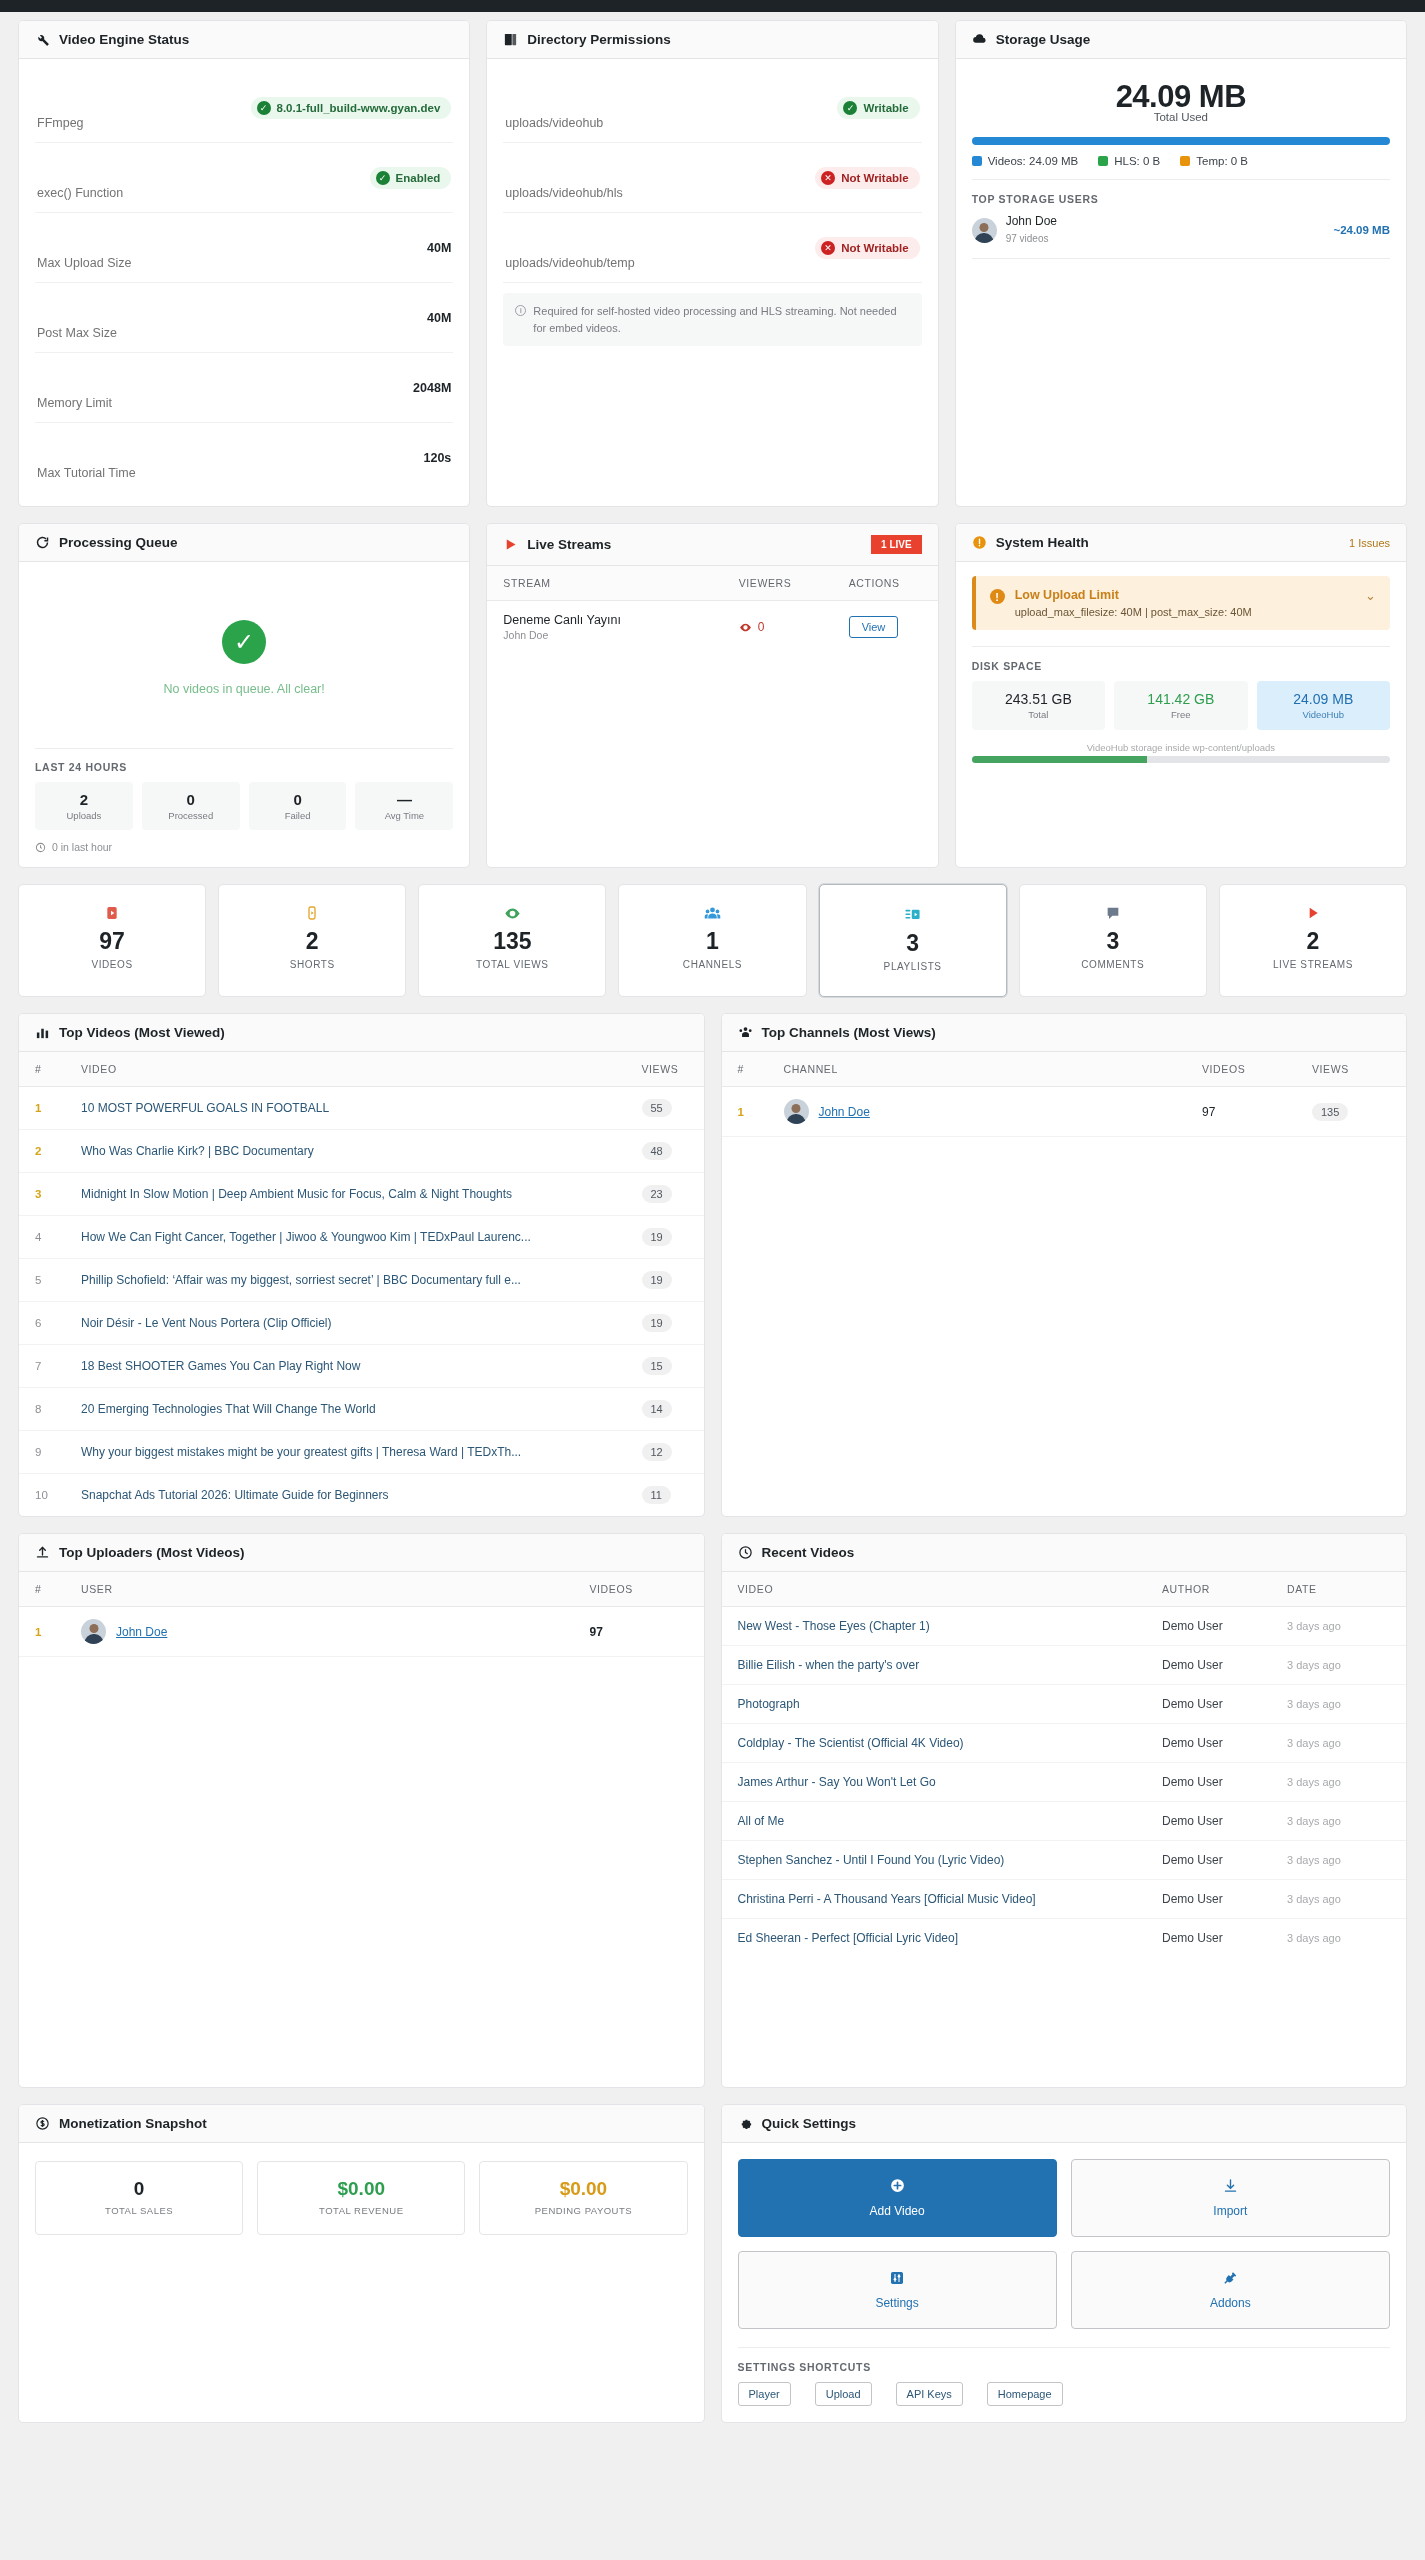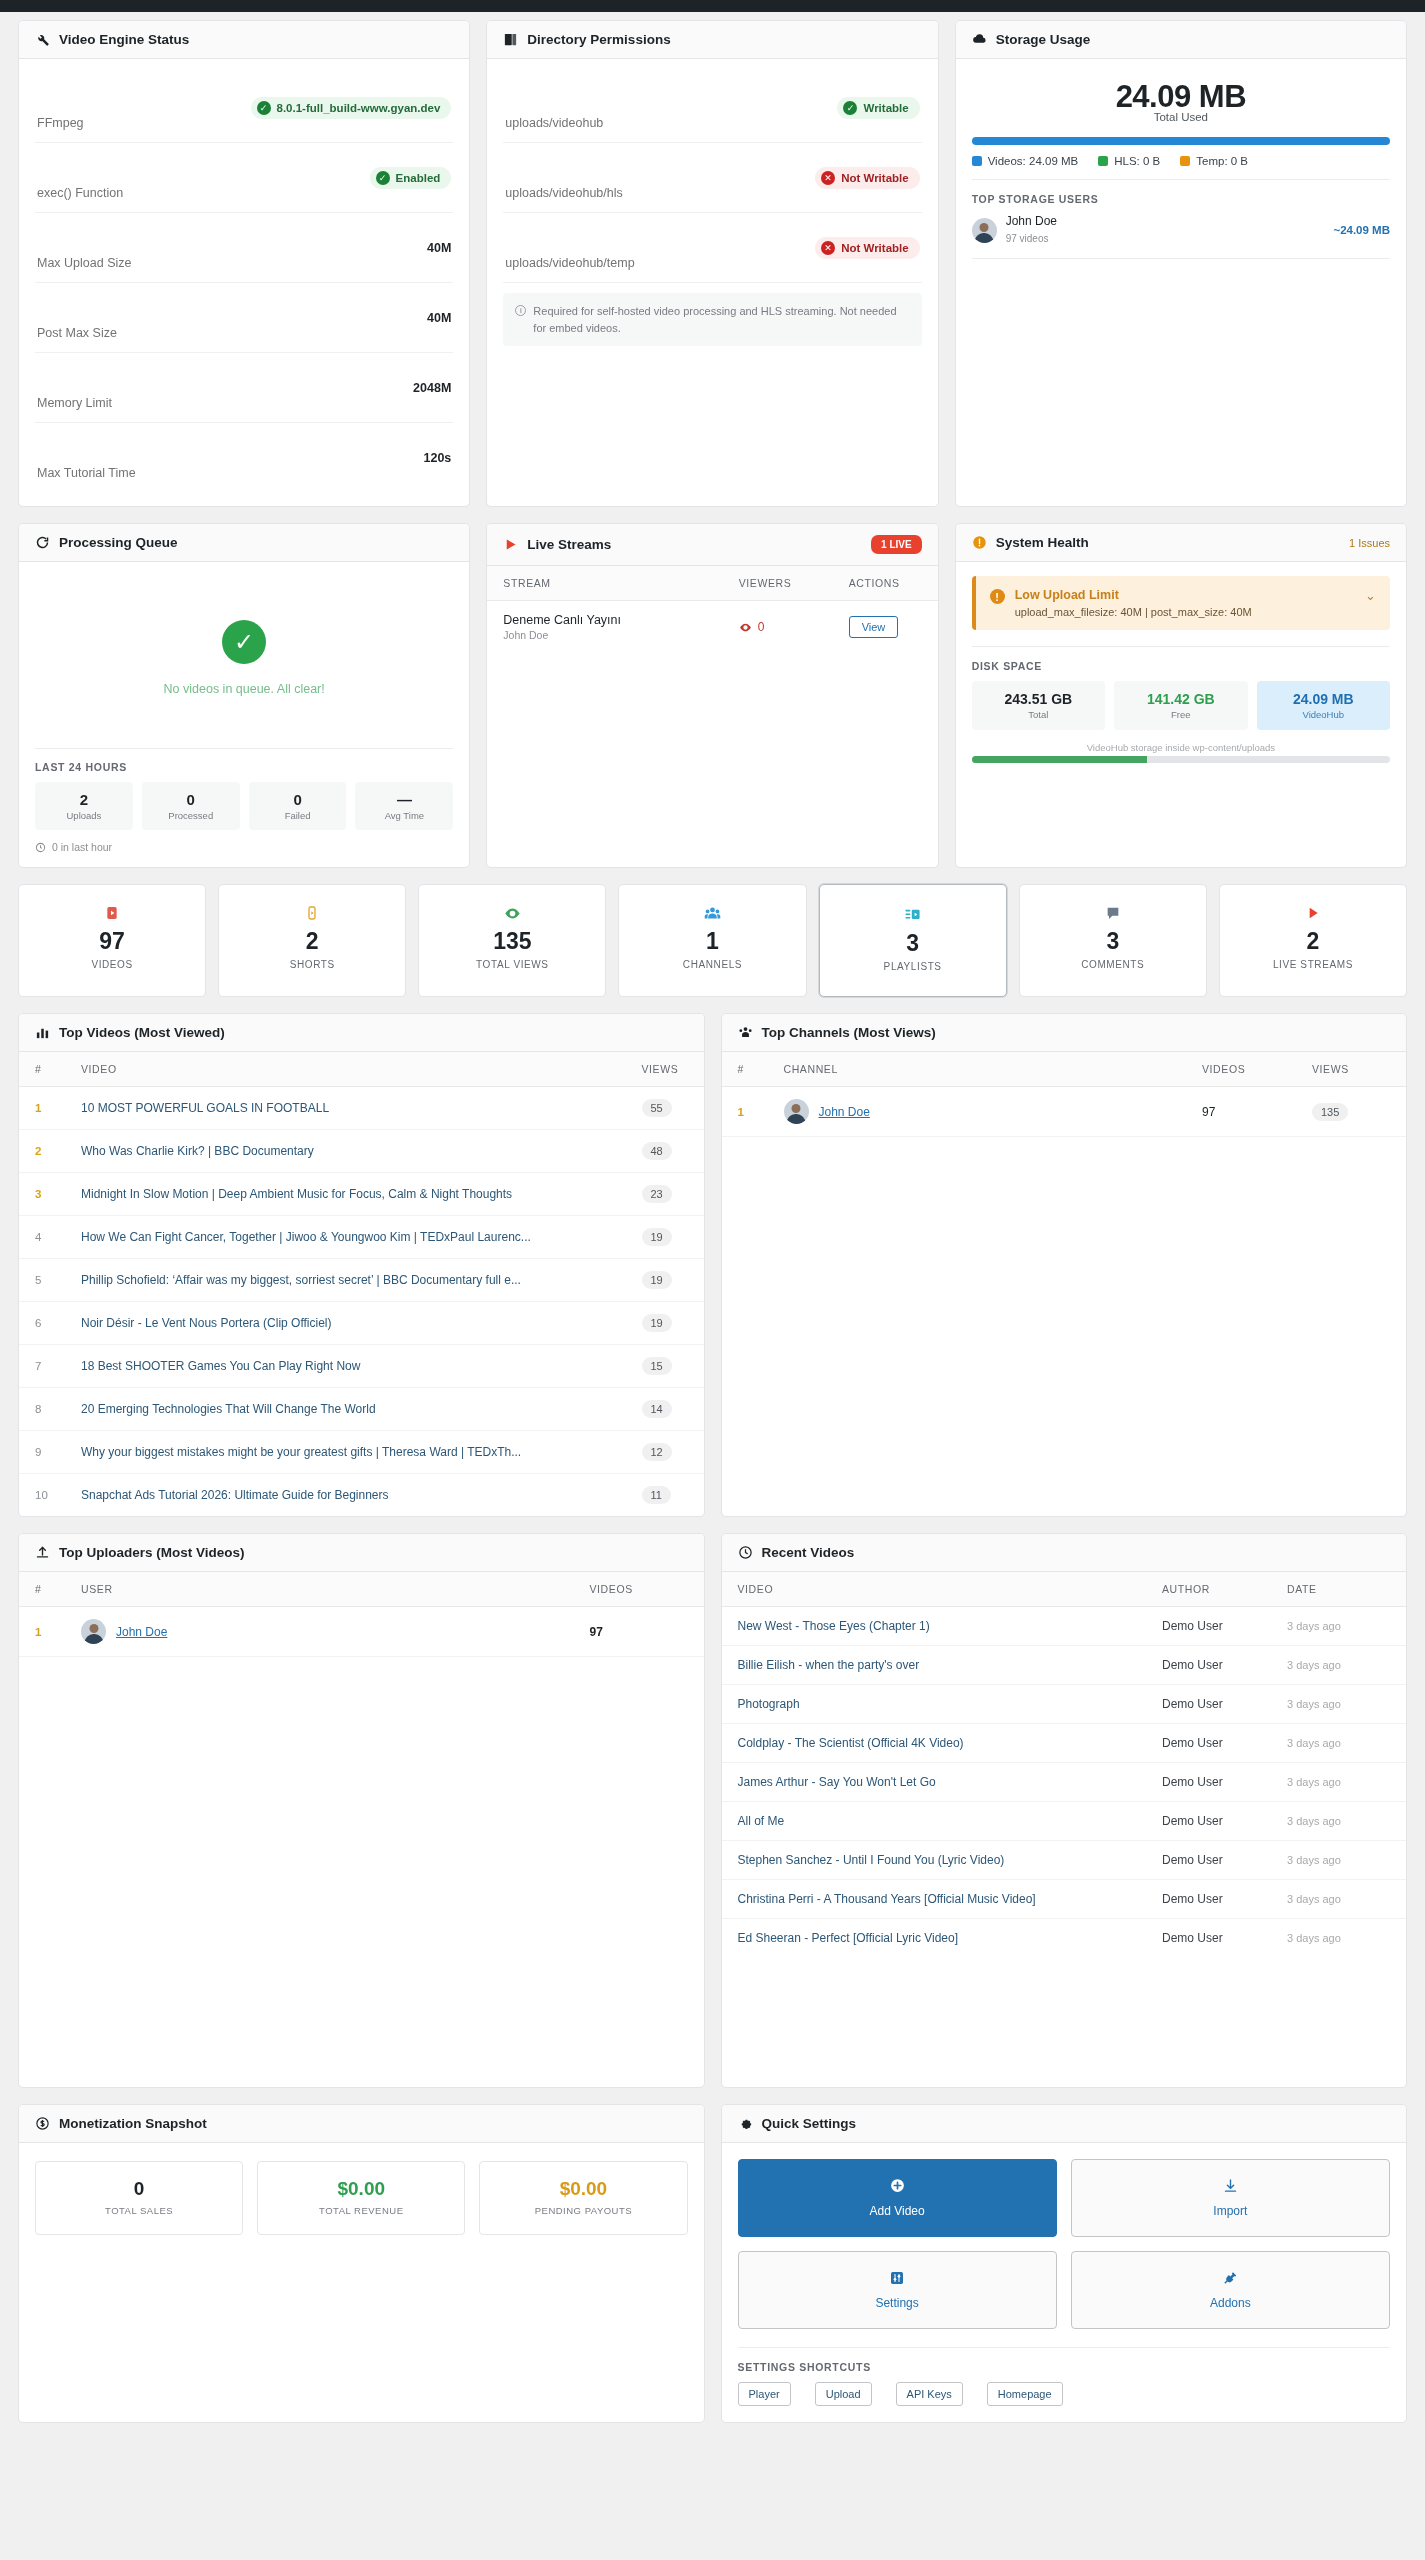--- a/index.html
+++ b/index.html
@@ -118,21 +118,21 @@
   .queue-msg { font-size: 12.5px; color: #77bd8c; }
   .q-stats { display: grid; grid-template-columns: repeat(4,1fr); gap: 9px; margin-top: 8px; }
   .q-cell { background: #f6f7f7; border-radius: 4px; text-align: center; padding: 9px 2px; }
   .q-cell .n { font-size: 15px; font-weight: 700; }
   .q-cell .c { font-size: 9.5px; color: #787c82; margin-top: 2px; }
   .q-foot { display: flex; align-items: center; gap: 6px; font-size: 10.5px; color: #8c8f94; margin-top: 11px; }
   .hr { height: 1px; background: #ececec; margin: 4px 0 12px 0; }
 
   
   .live-badge { background: #e8412e; color: #fff; font-size: 10px; font-weight: 700;
-                border-radius: 7px; padding: 4px 10px; }
+                border-radius: 0; padding: 4px 10px; }
   table.tbl { width: 100%; border-collapse: collapse; }
   table.tbl th {
     text-align: left; font-size: 10.5px; font-weight: 400; letter-spacing: .6px;
     color: #646970; padding: 11px 16px; background: #fbfbfb; border-bottom: 1px solid #e9e9e9;
   }
   table.tbl td { padding: 12px 16px; font-size: 12px; border-bottom: 1px solid #f2f2f2; vertical-align: middle; }
   table.tbl tr:last-child td { border-bottom: none; }
   .stream-name { font-size: 12.5px; color: #1d2327; }
   .stream-owner { font-size: 10.5px; color: #8c8f94; margin-top: 2px; }
   .viewers { display: flex; align-items: center; gap: 6px; color: #c0392b; font-size: 12px; }
@@ -148,21 +148,21 @@
     padding: 12px 14px; display: flex; align-items: flex-start; gap: 10px;
   }
   .alert .warn-ic { width: 15px; height: 15px; border-radius: 50%; background: #e08a16; color: #fff;
     font-size: 11px; font-weight: 700; display:flex; align-items:center; justify-content:center; flex:0 0 auto; margin-top:1px;}
   .alert .t { font-size: 12.5px; font-weight: 700; color: #c8801a; }
   .alert .d { font-size: 11px; color: #6b5535; margin-top: 4px; }
   .chev { margin-left: auto; color: #b3863c; font-size: 13px; }
   .disk-grid { display: grid; grid-template-columns: repeat(3,1fr); gap: 9px; }
   .disk { background: #f6f7f7; border-radius: 4px; text-align: center; padding: 10px 2px; }
   .disk.hl { background: #dbeefb; }
-  .disk .n { font-size: 14px; font-weight: 700; }
+  .disk .n { font-size: 14px; font-weight: 400; }
   .disk .c { font-size: 9.5px; color: #787c82; margin-top: 2px; }
   .disk.free .n { color: #2e9e4f; }
   .disk.hl .n { color: #1f6fb2; }
   .disk.hl .c { color: #3c7fb5; }
   .disk-note { text-align: center; font-size: 9.5px; color: #a7aaad; margin-top: 12px; }
   .disk-bar { height: 7px; border-radius: 4px; background: #e2e4e7; overflow: hidden; margin-top: 3px; }
   .disk-bar i { display: block; height: 100%; background: #45a45f; }
 
   
   .stat-grid { display: grid; grid-template-columns: repeat(7, 1fr); gap: 12px; margin-top: 16px; }

